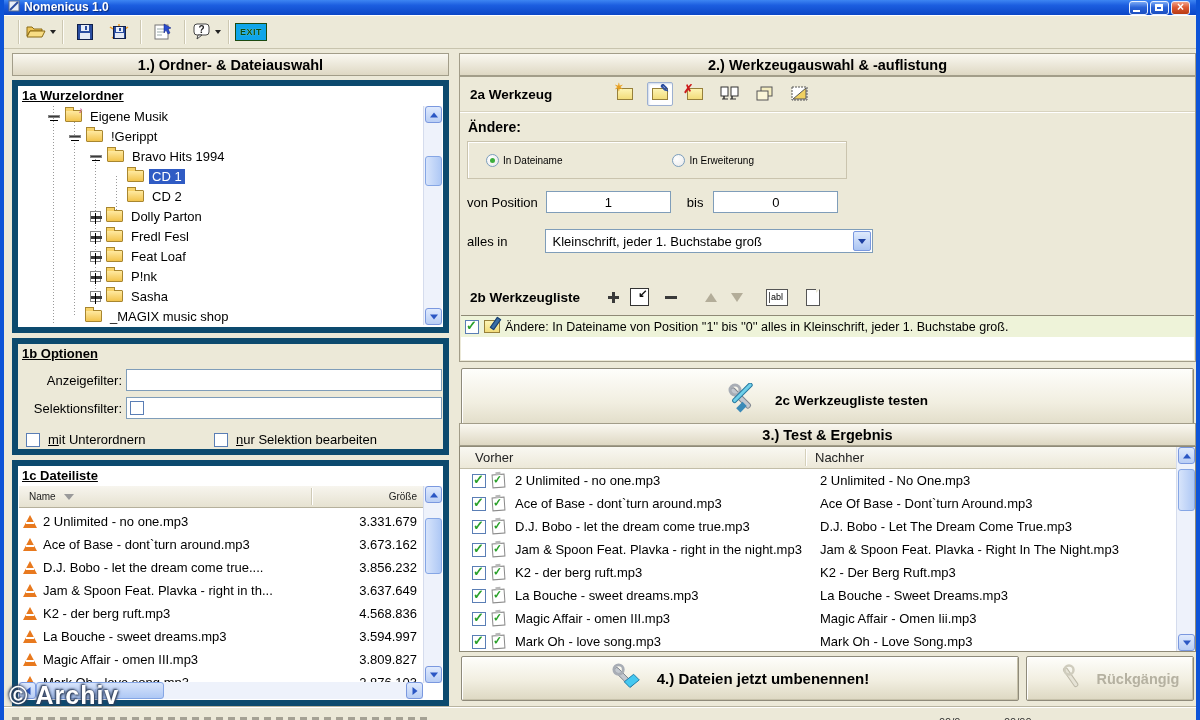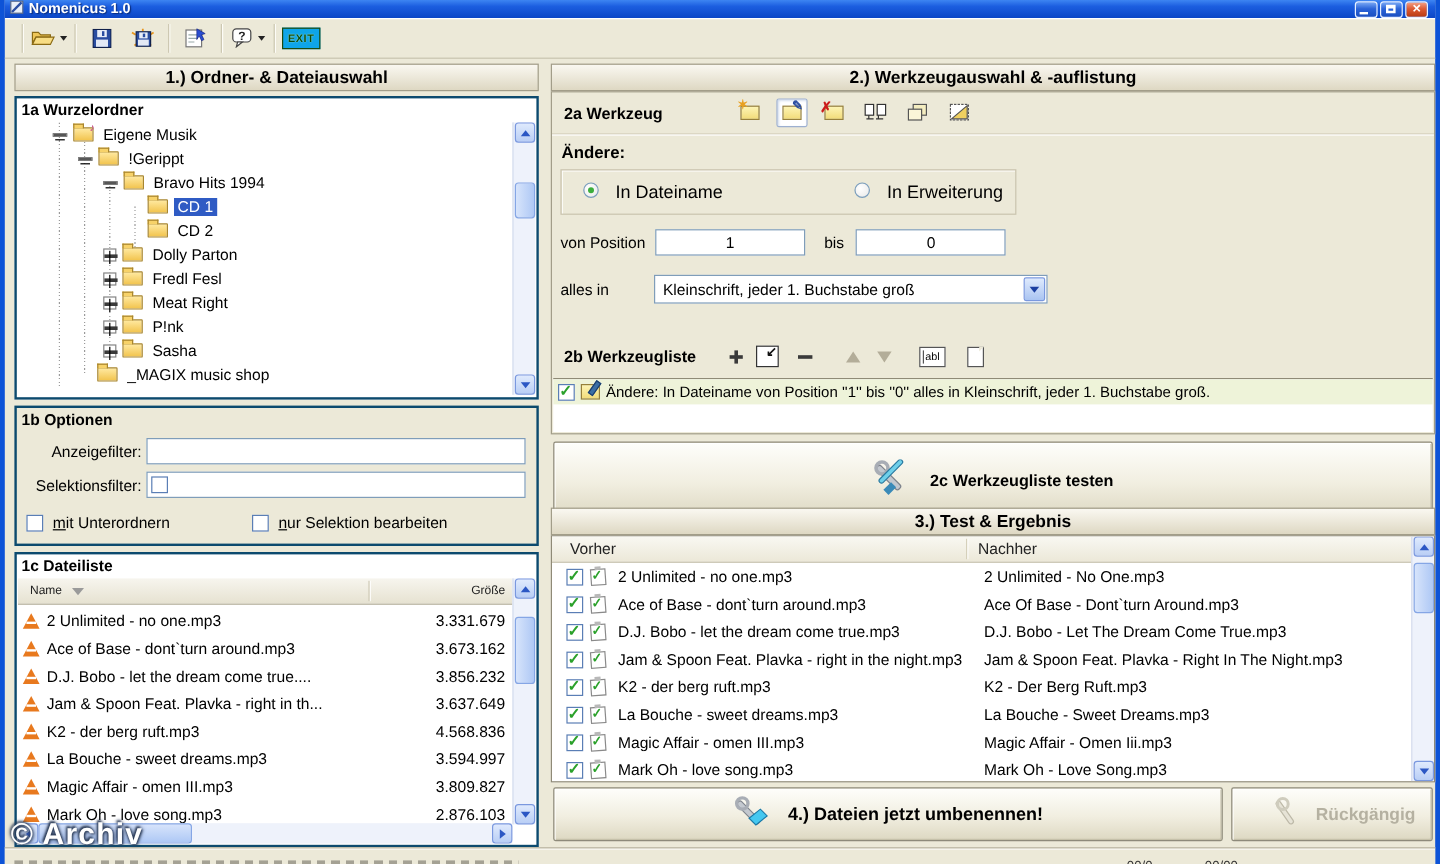--- a/index.html
+++ b/index.html
@@ -25,21 +25,21 @@
     padding-left:10px;box-sizing:border-box;border-bottom:1px solid #c8c4ae;box-shadow:inset 0 1px 0 #fff;}
   .tbtn{height:28px;min-width:32px;display:flex;align-items:center;justify-content:center;gap:2px;border:1px solid transparent;}
   .tsep{width:0;height:24px;border-left:1px solid #cdc8b2;border-right:1px solid #fdfcf7;margin:0 4px;}
   .drop{width:0;height:0;border-left:3px solid transparent;border-right:3px solid transparent;border-top:4px solid #222;margin-left:2px;}
   .exitbtn{background:#0ea5e9;border:1px solid #1c4a10;color:#0b4a0e;font-weight:bold;font-size:9px;
     padding:3px 4px;letter-spacing:0.5px;text-shadow:0 0 1px #d8ffc8;}
 
   
   .phdr{position:absolute;background:linear-gradient(180deg,#faf8f1,#ded8c3);border:1px solid #a29d89;
     display:flex;align-items:center;justify-content:center;font-weight:bold;font-size:14.5px;color:#000;box-sizing:border-box;}
-  .grp{position:absolute;background:#fff;border:2px solid #0c4a6e;box-sizing:border-box;}
+  .grp{position:absolute;background:#fff;border:6px solid #0c4a6e;box-sizing:border-box;text-decoration:underline;}
   .grplabel{font-weight:bold;font-size:13px;padding:2px 4px;color:#000;}
 
   
   .tree{position:absolute;left:2px;top:20px;right:21px;bottom:2px;overflow:hidden;}
   .tguide{position:absolute;width:1px;background-image:repeating-linear-gradient(180deg,#9a9a9a 0 1px,transparent 1px 3px);}
   .trow{position:relative;height:20px;display:flex;align-items:center;font-size:13px;white-space:nowrap;}
   .texp{width:11px;height:11px;border:1px solid #848484;background:#fff;box-sizing:border-box;position:relative;flex:0 0 auto;margin-right:5px;}
   .texp::before{content:"";position:absolute;left:1px;right:1px;top:4px;height:1px;background:#000;}
   .texp.plus::after{content:"";position:absolute;top:1px;bottom:1px;left:4px;width:1px;background:#000;}
   .texp.spacer{border:none;background:transparent;}
@@ -88,21 +88,21 @@
   .sec2{position:absolute;left:455px;top:76px;width:737px;height:286px;border:1px solid #a29d89;background:#ece9d8;box-sizing:border-box;}
   .row2a{position:absolute;left:0;top:0;right:0;height:34px;display:flex;align-items:center;border-bottom:1px solid #d8d3bf;box-shadow:0 1px 0 #fff;}
   .lab-bold{font-weight:bold;font-size:13.5px;}
   .toolico{width:26px;height:24px;display:flex;align-items:center;justify-content:center;border:1px solid transparent;border-radius:2px;box-sizing:border-box;}
   .toolico.sel{background:#fff;border:1px solid #9db0d0;box-shadow:inset 1px 1px 2px #cdd8ea;}
   .ypage{width:16px;height:12px;background:linear-gradient(180deg,#fdf4b4,#f2dc7a);border:1px solid #97803a;position:relative;box-sizing:border-box;}
   .ov{position:absolute;font-weight:bold;}
 
   .radiobox{position:absolute;left:7px;top:64px;width:380px;height:38px;border:1px solid #cac4ae;box-shadow:1px 1px 0 #fff inset;
     display:flex;align-items:center;gap:110px;padding-left:18px;box-sizing:border-box;background:#ece9d8;}
-  .radio{display:flex;align-items:flex-start;gap:14px;font-size:15px;}
+  .radio{display:flex;align-items:center;gap:4px;font-size:10px;}
   .rdot{width:13px;height:13px;border:1px solid #7b9ebd;border-radius:50%;background:radial-gradient(circle at 35% 35%,#fff,#e8e8e8);position:relative;box-sizing:border-box;}
   .rdot.on::after{content:"";position:absolute;left:3px;top:3px;width:5px;height:5px;border-radius:50%;background:#3cae3c;}
 
   .vonrow{position:absolute;left:7px;top:114px;display:flex;align-items:center;font-size:13px;}
   .allesrow{position:absolute;left:7px;top:152px;display:flex;align-items:center;font-size:13px;gap:28px;}
   .combo{width:328px;height:24px;border:1px solid #7f9db9;background:#fff;display:flex;align-items:center;box-sizing:border-box;position:relative;}
   .combo .cval{flex:1;padding:0 6px;font-size:13px;white-space:nowrap;overflow:hidden;}
   .combo .cbtn{width:18px;height:20px;margin-right:1px;border:1px solid #7a98df;border-radius:2px;
     background:linear-gradient(180deg,#dfeafd,#aac4f2);display:flex;align-items:center;justify-content:center;box-sizing:border-box;}
   .combo .cbtn i{width:0;height:0;border-left:4px solid transparent;border-right:4px solid transparent;border-top:5px solid #1c3fa1;}
@@ -272,21 +272,21 @@
           <span class="tlabel">Dolly Parton</span>
         </div>
         <div class="trow" style="padding-left: 70px;">
           <span class="texp plus"></span>
           <span class="folder"></span>
           <span class="tlabel">Fredl Fesl</span>
         </div>
         <div class="trow" style="padding-left: 70px;">
           <span class="texp plus"></span>
           <span class="folder"></span>
-          <span class="tlabel">Meat Right</span>
+          <span class="tlabel">Feat Loaf</span>
         </div>
         <div class="trow" style="padding-left: 70px;">
           <span class="texp plus"></span>
           <span class="folder"></span>
           <span class="tlabel">P!nk</span>
         </div>
         <div class="trow" style="padding-left: 70px;">
           <span class="texp plus"></span>
           <span class="folder"></span>
           <span class="tlabel">Sasha</span>

